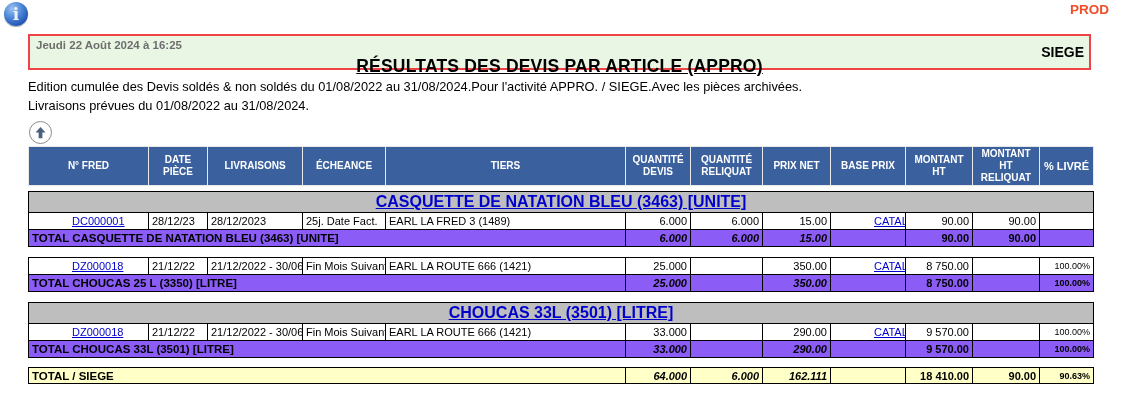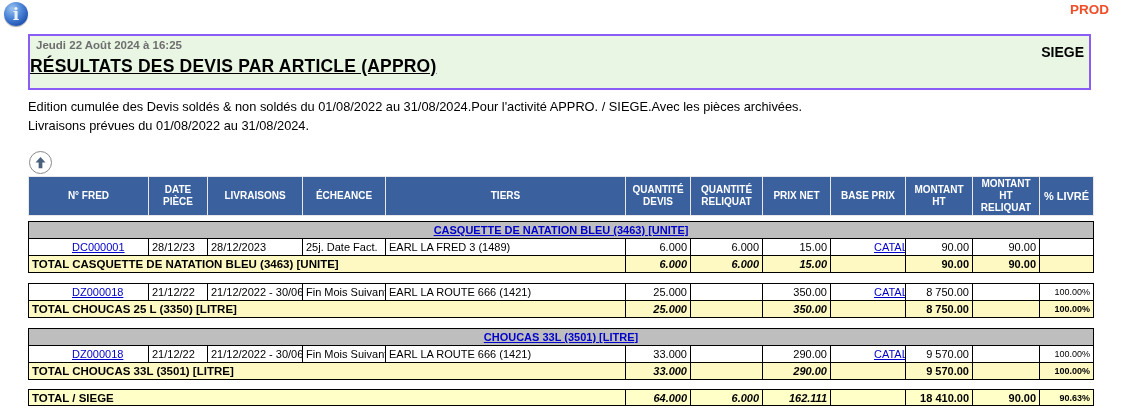--- a/index.html
+++ b/index.html
@@ -8,29 +8,29 @@
 
   
   .topbar { position: relative; height: 30px; }
   .info-icon { position: absolute; left: 4px; top: 2px; width: 24px; height: 24px;
     border-radius: 50%; background: radial-gradient(circle at 35% 28%, #9cc4ee 0%, #4e86d8 40%, #1d4fae 80%, #143a85 100%);
     color: #eaf2fb; text-align: center; line-height: 24px; font-family: "DejaVu Serif", serif;
     font-weight: bold; font-size: 17px; cursor: pointer; box-shadow: 0 1px 1px rgba(0,0,0,.35); }
   .env { position: absolute; right: 12px; top: 2px; font-weight: bold; font-size: 13.5px; }
 
   
-  .hdrbox { margin: 4px 20px 0 28px; width: 1063px; height: 56px; background: #e9f6e3;
-    border: 2px solid #8b5cf6; position: relative; }
+  .hdrbox { margin: 4px 20px 0 28px; width: 1063px; height: 36px; background: #e9f6e3;
+    border: 2px solid #ef4444; position: relative; }
   .hdr-date { position: absolute; left: 6px; top: 3px; color: #6e6e6e; font-weight: bold; font-size: 11.5px; }
   .hdr-site { position: absolute; right: 5px; top: 8px; font-weight: bold; font-size: 14px; }
-  .hdr-title { position: absolute; left: 0; right: 0; top: 20px; text-align: left;
+  .hdr-title { position: absolute; left: 0; right: 0; top: 20px; text-align: center;
     font-weight: bold; font-size: 17.5px; text-decoration: underline; letter-spacing: .2px; }
 
   
-  .desc { margin: 7px 0 16px 28px; font-size: 12.8px; line-height: 19px; }
+  .desc { margin: 7px 0 6px 28px; font-size: 12.8px; line-height: 19px; }
 
   
   .uparrow { margin: 3px 0 2px 29px; width: 23px; height: 23px; border-radius: 50%;
     border: 1px solid #8a8a8a; background: #fff; display: flex; align-items: center;
     justify-content: center; cursor: pointer; }
   .uparrow svg { display: block; }
 
   
   .grid { border-collapse: collapse; table-layout: fixed; width: 1065px; margin-left: 28px;
     font-size: 11px; }
@@ -40,25 +40,25 @@
   
   .headtable { border: 1px solid #2c2c2c; }
   .headtable th { background: #3a609e; color: #ffffff; font-weight: bold; font-size: 10px;
     border: 1px solid #e8e8e8; text-align: center; vertical-align: middle; height: 33px;
     padding: 1px 2px; line-height: 12px; }
   .headtable th.small { font-size: 11px; }
 
   .group { margin-top: 10px; }
   .group.first { margin-top: 5px; }
   tr.gtitle td { background: #bebebe; text-align: center; height: 17px; }
-  tr.gtitle a { color: #0000cc; font-weight: bold; text-decoration: underline; font-size: 11px; margin-top: 48px; }
+  tr.gtitle a { color: #0000cc; font-weight: bold; text-decoration: underline; font-size: 16px; margin-top: 48px; }
   td.num { text-align: right; }
   td.pct { text-align: right; font-size: 9px; }
   a.lnk { color: #0000cc; text-decoration: underline; margin-left: 40px; }
-  tr.total td { background: #fef9c3; font-weight: bold; }
+  tr.total td { background: #8b5cf6; font-weight: bold; }
   tr.total td.lbl { font-size: 11.5px; }
   tr.total td.ital { font-style: italic; }
   tr.total td.pct { font-size: 9px; }
 
   .grand { margin-top: 9px; }
   .grand td { background: #ffffc8; font-weight: bold; height: 16px; }
   .grand td.lbl { font-size: 11.5px; }
   .grand td.ital { font-style: italic; }
   .grand td.pct { font-size: 9px; }
 </style>

